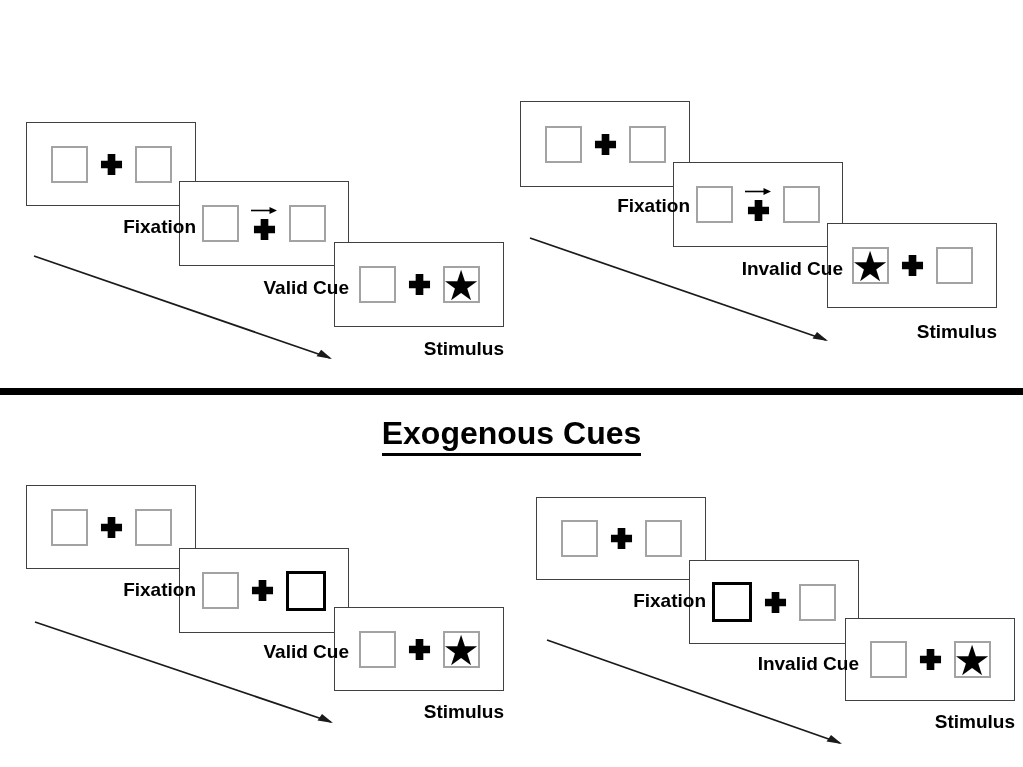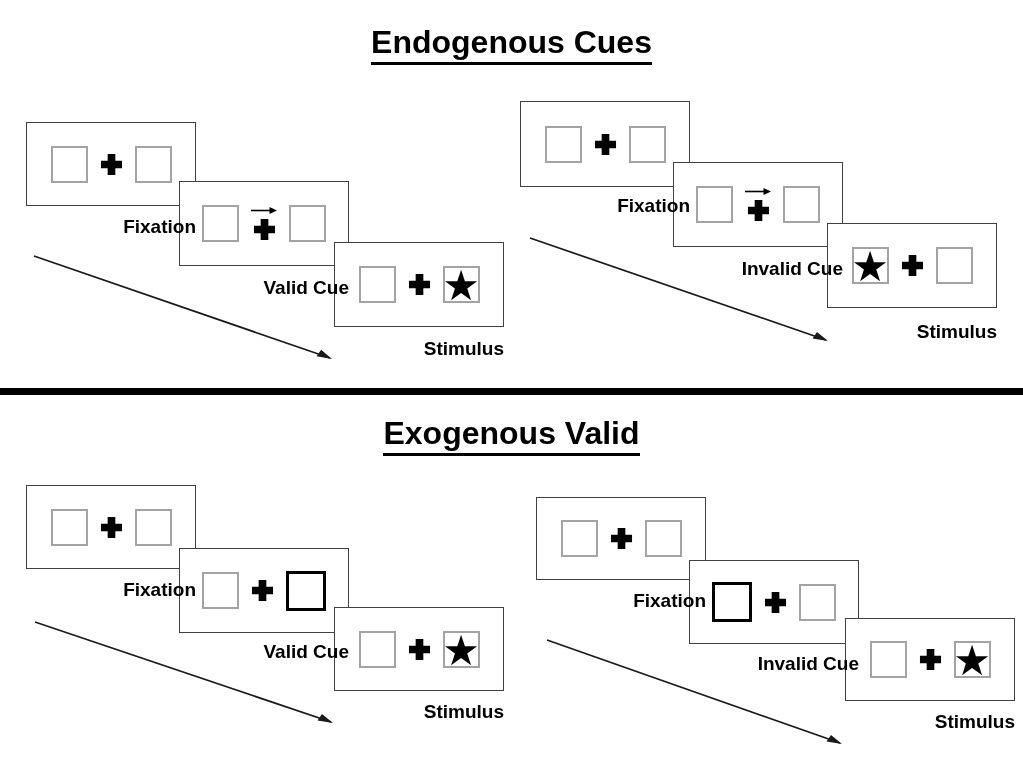--- a/index.html
+++ b/index.html
@@ -64,26 +64,23 @@
     font-size:19px;font-weight:bold;color:#000;
     height:24px;line-height:24px;
   }
   .tarrow{position:absolute;overflow:visible;}
 </style>
 </head>
 <body>
 
 <div class="page">
 
-  <div class="section-title" style="top:24px;">
-    <span>Endogenous Cues</span>
-  </div>
   <div class="divider" style="top:388px;height:7px;"></div>
   <div class="section-title" style="top:415px;">
-    <span>Exogenous Valid</span>
+    <span>Exogenous Cues</span>
   </div>
 
   <div class="card" style="left:26px;top:122px;width:170px;height:84px;z-index:1;">
     <span class="sq"></span>
     <span class="cross-wrap">
       <svg width="23" height="23" viewBox="0 0 24 24">
           <path d="M8 1 h8 v7 h7 v8 h-7 v7 h-8 v-7 H1 V8 h7 z" fill="#000"></path>
         </svg>
     </span>
     <span class="sq"></span>

